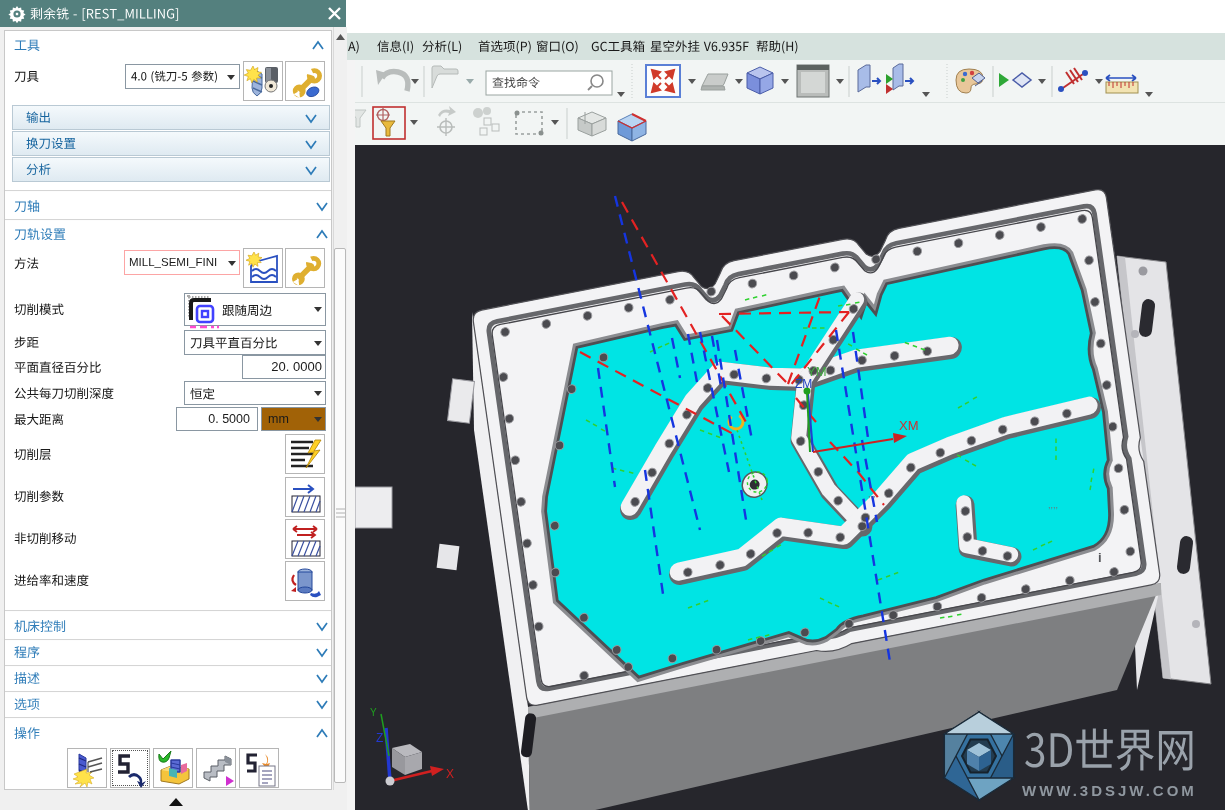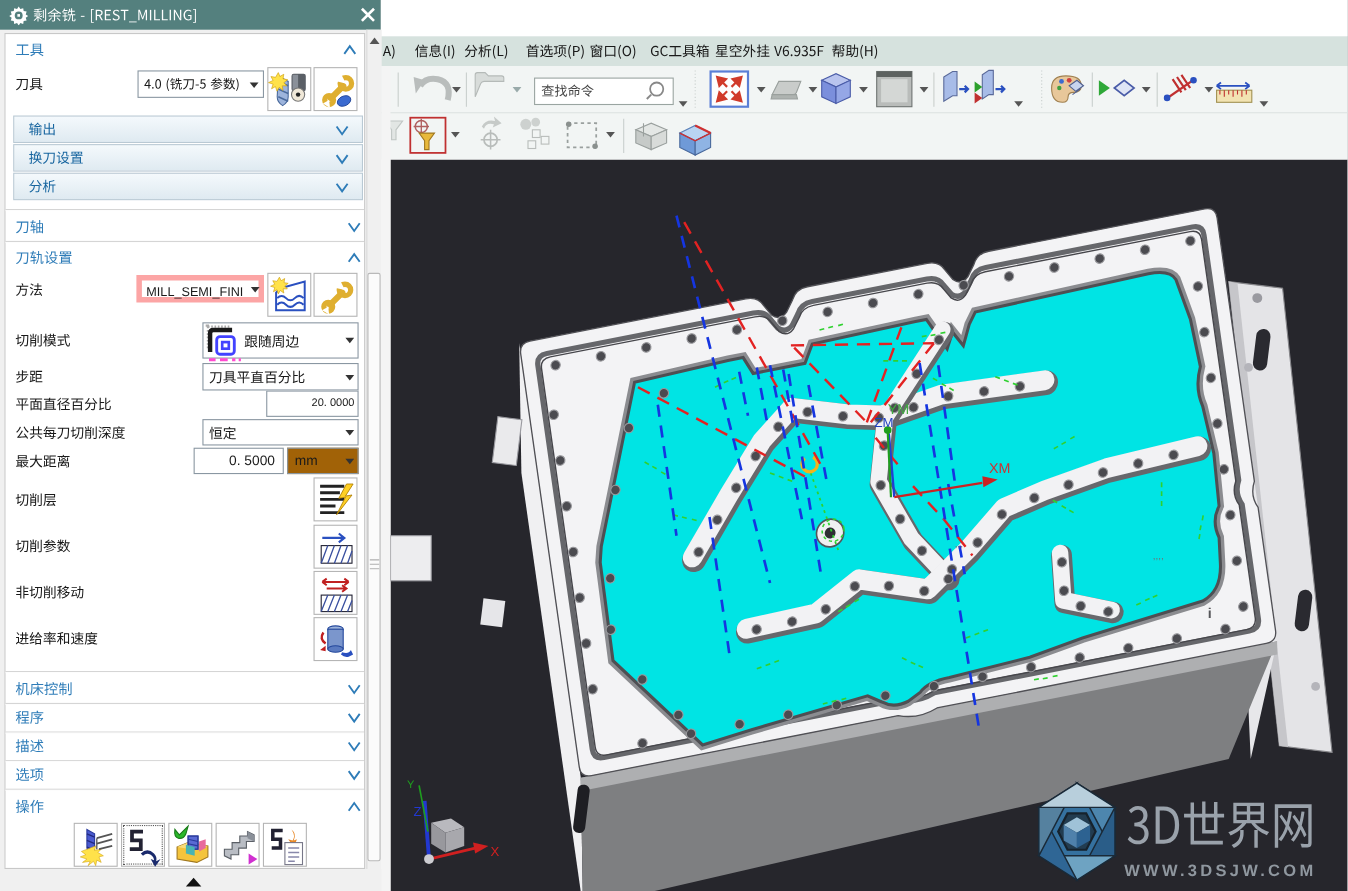--- a/index.html
+++ b/index.html
@@ -160,35 +160,35 @@
 <div class="abs" style="left:5px;top:665px;width:326px;height:2px;border-top:1px solid #d5d5d5;border-bottom:1px solid #fdfdfd"></div>
 <div class="abs" style="left:5px;top:691px;width:326px;height:2px;border-top:1px solid #d5d5d5;border-bottom:1px solid #fdfdfd"></div>
 <div class="abs" style="left:5px;top:717px;width:326px;height:2px;border-top:1px solid #d5d5d5;border-bottom:1px solid #fdfdfd"></div>
 
 <div class="abs" style="left:125px;top:64px;width:115px;height:25px;background:#fff;border:1px solid #8a97a2"></div>
 <svg class="abs" style="left:226px;top:74px" width="10" height="7">
     <path d="M1 1 l8 0 l-4 5 z" fill="#333"></path>
   </svg>
 <div class="abs" style="left:243px;top:61px;width:40px;height:40px;background:#fff;border:1px solid #b5b5b5"></div>
 <div class="abs" style="left:285px;top:61px;width:40px;height:40px;background:#fff;border:1px solid #b5b5b5"></div>
-<div class="abs" style="left:124px;top:250px;width:116px;height:25px;background:#fff;border:5px solid #fca5a5;font-size:11.5px;color:#1a1a1a;line-height:23px;padding-left:4px">MILL_SEMI_FINI</div>
+<div class="abs" style="left:124px;top:250px;width:116px;height:25px;background:#fff;border:1px solid #fca5a5;font-size:11.5px;color:#1a1a1a;line-height:23px;padding-left:4px">MILL_SEMI_FINI</div>
 <svg class="abs" style="left:227px;top:260px" width="10" height="7">
     <path d="M1 1 l8 0 l-4 5 z" fill="#333"></path>
   </svg>
 <div class="abs" style="left:243px;top:248px;width:40px;height:40px;background:#fff;border:1px solid #b5b5b5"></div>
 <div class="abs" style="left:285px;top:248px;width:40px;height:40px;background:#fff;border:1px solid #b5b5b5"></div>
 <div class="abs" style="left:184px;top:293px;width:142px;height:33px;background:#fff;border:1px solid #8a97a2"></div>
 <svg class="abs" style="left:313px;top:306px" width="10" height="7">
     <path d="M1 1 l8 0 l-4 5 z" fill="#333"></path>
   </svg>
 <div class="abs" style="left:184px;top:330px;width:142px;height:25px;background:#fff;border:1px solid #8a97a2"></div>
 <svg class="abs" style="left:313px;top:340px" width="10" height="7">
     <path d="M1 1 l8 0 l-4 5 z" fill="#333"></path>
   </svg>
-<div class="abs" style="left:242px;top:355px;width:84px;height:24px;background:#fff;border:1px solid #8a97a2;font-size:10px;color:#1a1a1a;line-height:22px;text-align:right;padding-right:2px">20. 0000 </div>
+<div class="abs" style="left:242px;top:355px;width:84px;height:24px;background:#fff;border:1px solid #8a97a2;font-size:13px;color:#1a1a1a;line-height:22px;text-align:right;padding-right:2px">20. 0000 </div>
 <div class="abs" style="left:184px;top:381px;width:142px;height:24px;background:#fff;border:1px solid #8a97a2"></div>
 <svg class="abs" style="left:313px;top:390px" width="10" height="7">
     <path d="M1 1 l8 0 l-4 5 z" fill="#333"></path>
   </svg>
 <div class="abs" style="left:176px;top:407px;width:82px;height:24px;background:#fff;border:1px solid #8a97a2;font-size:12.5px;color:#1a1a1a;line-height:22px;text-align:right;padding-right:6px">0. 5000 </div>
 <div class="abs" style="left:261px;top:407px;width:65px;height:24px;background:#a16207;border:1px solid #8a97a2;font-size:12.5px;color:#1a1a1a;line-height:22px;padding-left:6px">mm</div>
 <svg class="abs" style="left:313px;top:416px" width="10" height="7">
     <path d="M1 1 l8 0 l-4 5 z" fill="#333"></path>
   </svg>
 

